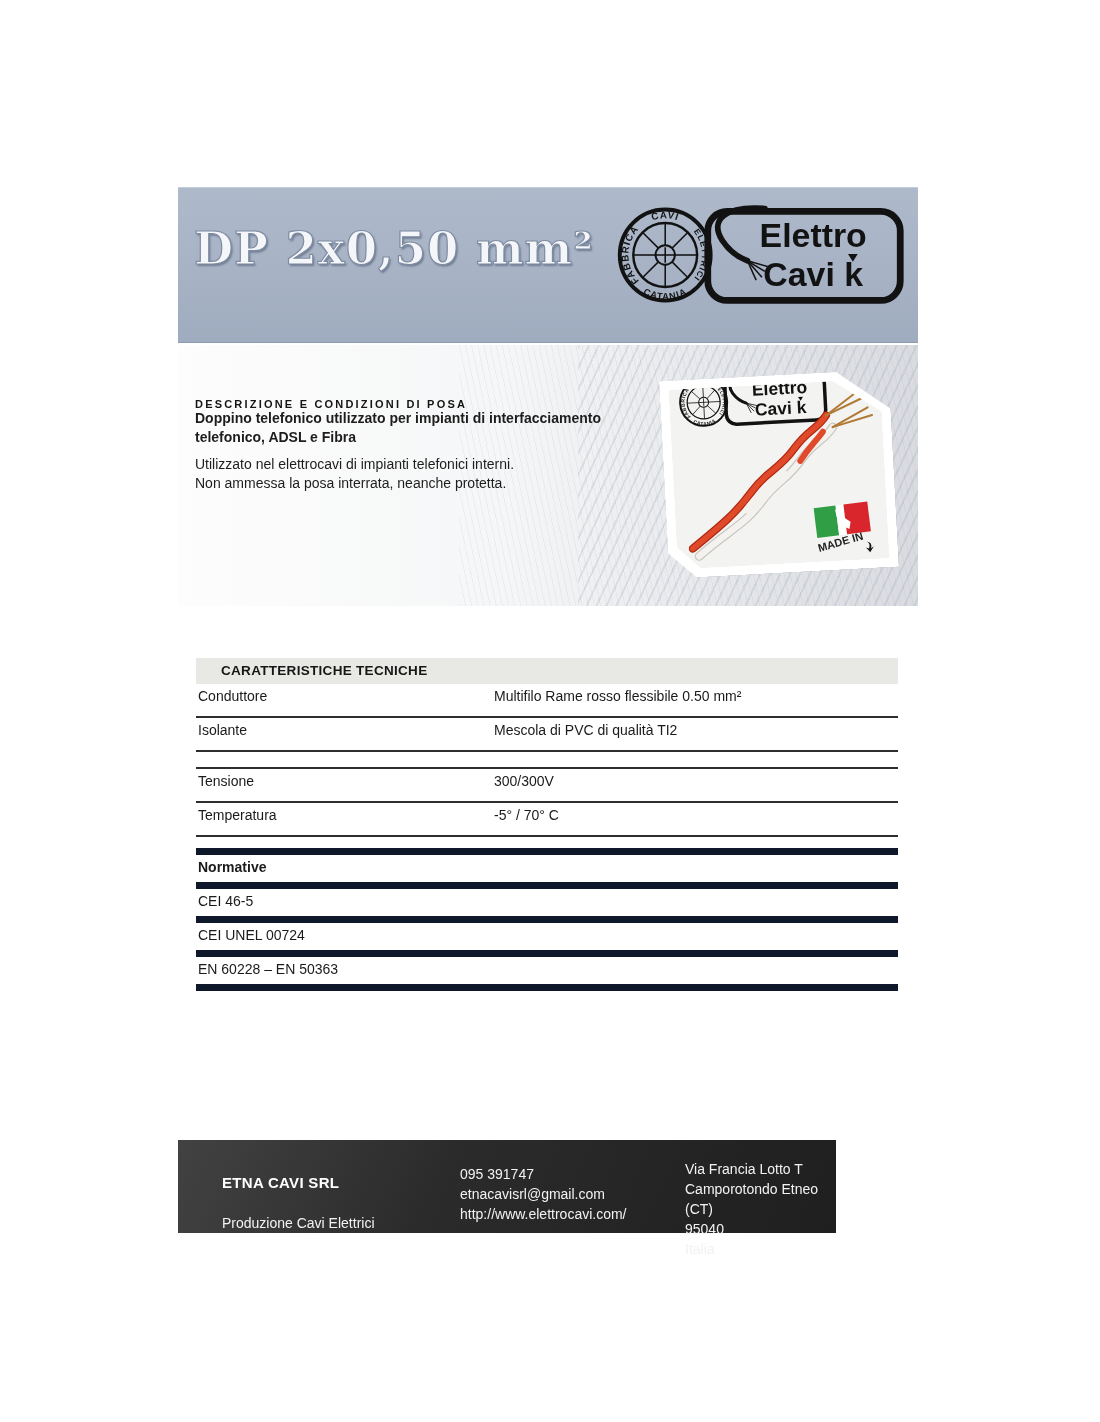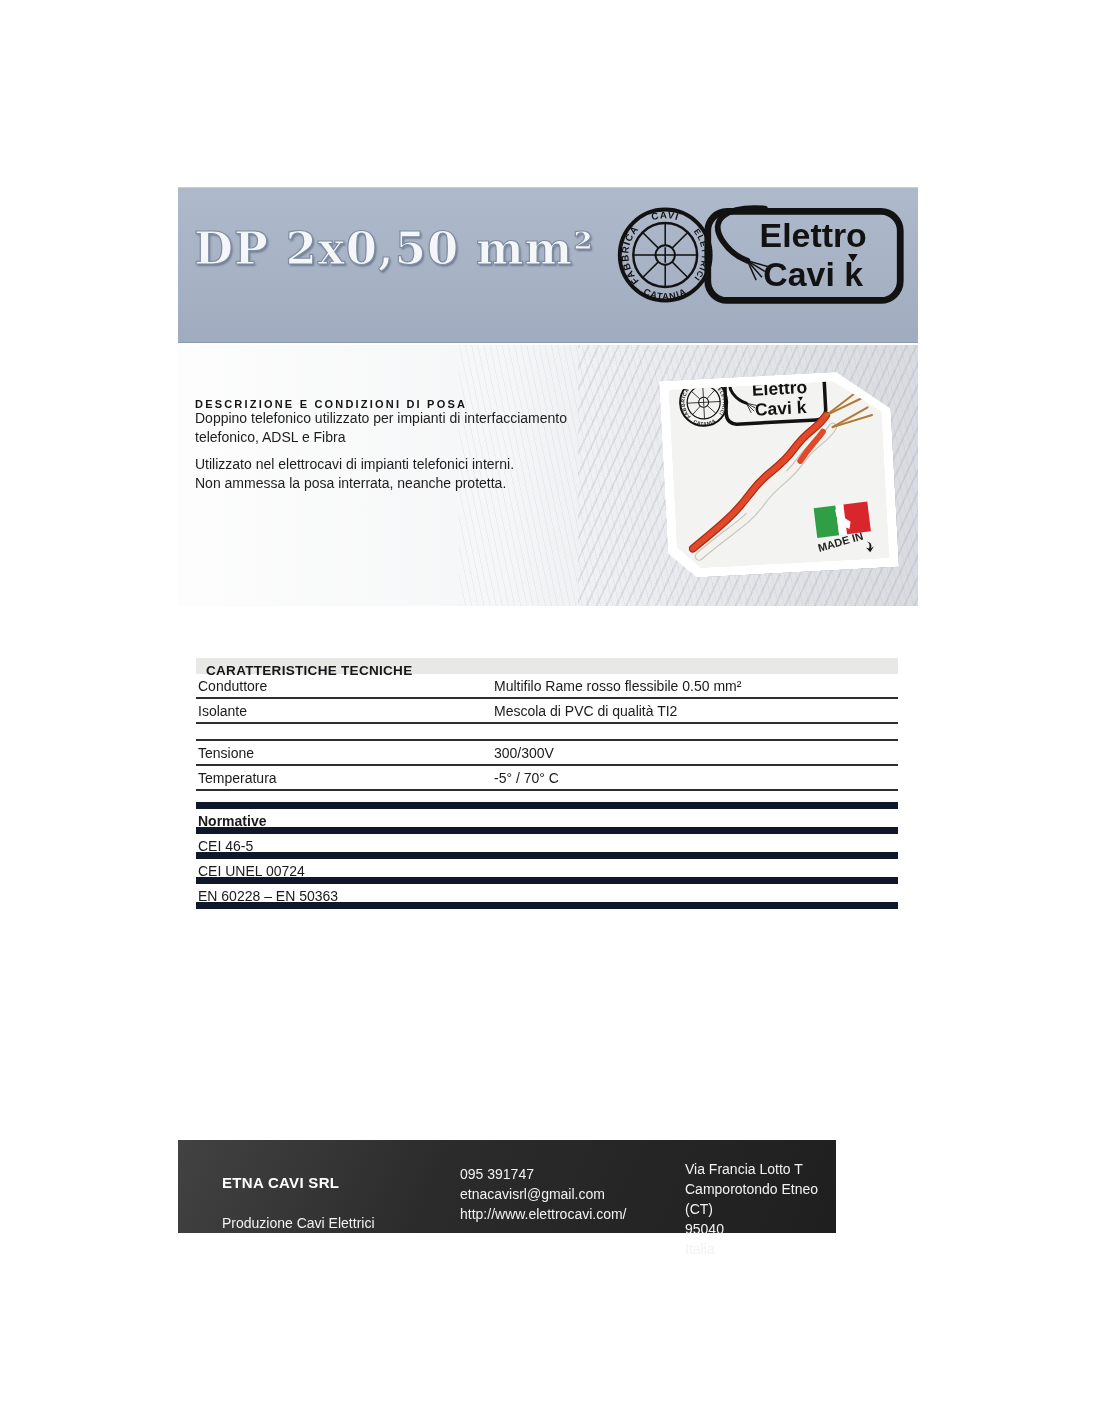--- a/index.html
+++ b/index.html
@@ -18,40 +18,40 @@
   .banner-logo { position:absolute; right:8px; top:8px; }
 
   
   .desc-panel { position:absolute; left:178px; top:345px; width:740px; height:261px;
       background:
         repeating-linear-gradient(115deg, rgba(145,152,165,0.20) 0 2px, rgba(255,255,255,0) 2px 9px) right top / 46% 100% no-repeat,
         repeating-linear-gradient(78deg, rgba(145,152,165,0.10) 0 1px, rgba(255,255,255,0) 1px 6px) right top / 62% 100% no-repeat,
         linear-gradient(to right, #fdfdfd 0%, #f5f6f7 45%, #e3e5e9 78%, #d9dbe0 100%); }
   .desc-heading { position:absolute; left:17px; top:28px; font-size:11px; font-weight:bold;
       letter-spacing:2.2px; color:#141414;margin-top:25px; }
-  .desc-p1 { position:absolute; left:17px; top:64px; width:412px; font-size:14px; line-height:19px; color:#1d1d1d; }
+  .desc-p1 { position:absolute; left:17px; top:64px; width:412px; font-size:14px; line-height:19px; color:#1d1d1d;font-weight:bold; }
   .desc-p2 { position:absolute; left:17px; top:110px; width:430px; font-size:14px; line-height:19px; color:#1d1d1d; }
 
   
   .product-card { position:absolute; right:24px; top:30px; width:230px; height:198px;
       background:#ffffff; transform:rotate(-3deg);
       clip-path:polygon(0 0, 77% 0, 100% 20%, 100% 100%, 12% 100%, 0 87%);
       box-shadow:3px 5px 9px rgba(40,45,55,.35); }
   .product-card-inner { position:absolute; inset:9px; background:#f3f3f1;
       clip-path:polygon(0 0, 77.5% 0, 100% 18.5%, 100% 100%, 11% 100%, 0 87.5%);
       overflow:hidden; }
   .card-logo { position:absolute; top:-16px; left:6px; }
   .wire-art { position:absolute; left:12px; top:6px; }
   .madein-badge { position:absolute; right:6px; bottom:2px; }
 
   
   .specs { position:absolute; left:196px; top:658px; width:702px; font-size:14px; }
-  .specs-header { height:16px; line-height:26px; background:#e8e8e5; font-weight:bold;
-      font-size:13.5px; padding-left:10px; letter-spacing:.3px; color:#161616; }
-  .srow { position:relative; height:25px; line-height:24px; }
+  .specs-header { height:26px; line-height:26px; background:#e8e8e5; font-weight:bold;
+      font-size:13.5px; padding-left:25px; letter-spacing:.3px; color:#161616; }
+  .srow { position:relative; height:34px; line-height:24px; }
   .srow .lbl { position:absolute; left:2px; }
   .srow .val { position:absolute; left:298px; }
   .b2 { border-bottom:2px solid #2e2e2e; }
   .b1 { border-bottom:7px solid #0f172a; }
   .spacer-a { height:17px; }
   .spacer-b { height:18px; }
   .srow.bold .lbl { font-weight:bold; }
 
   
   .footer { position:absolute; left:178px; top:1140px; width:658px; height:93px;

